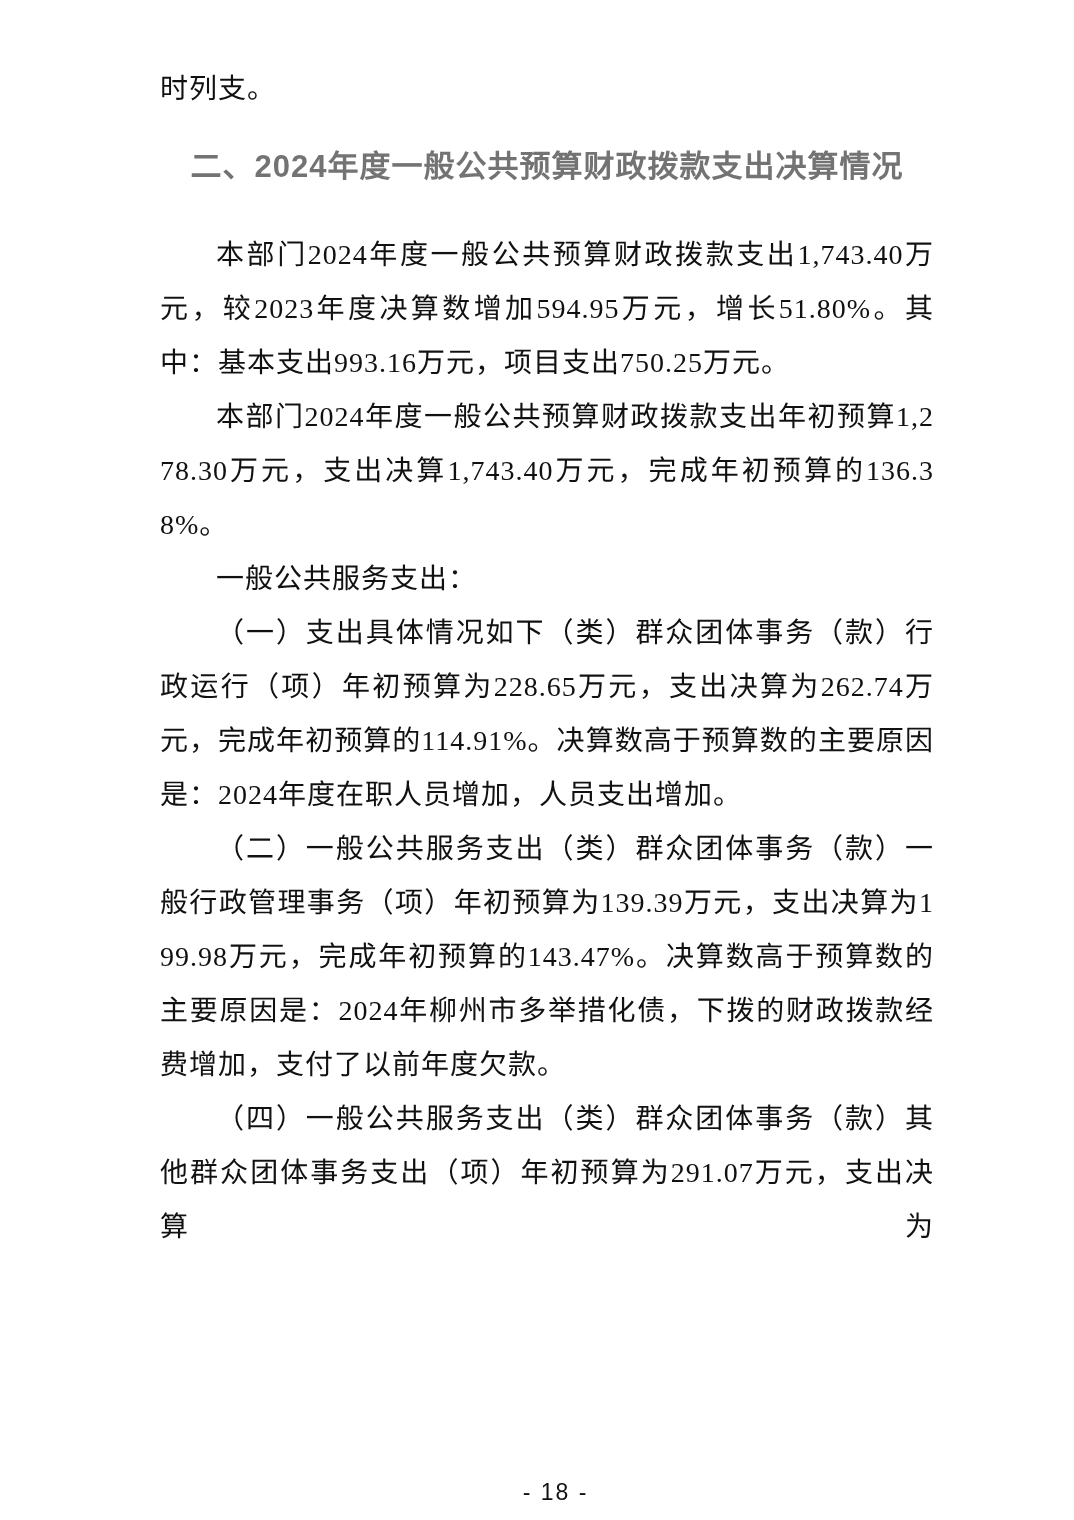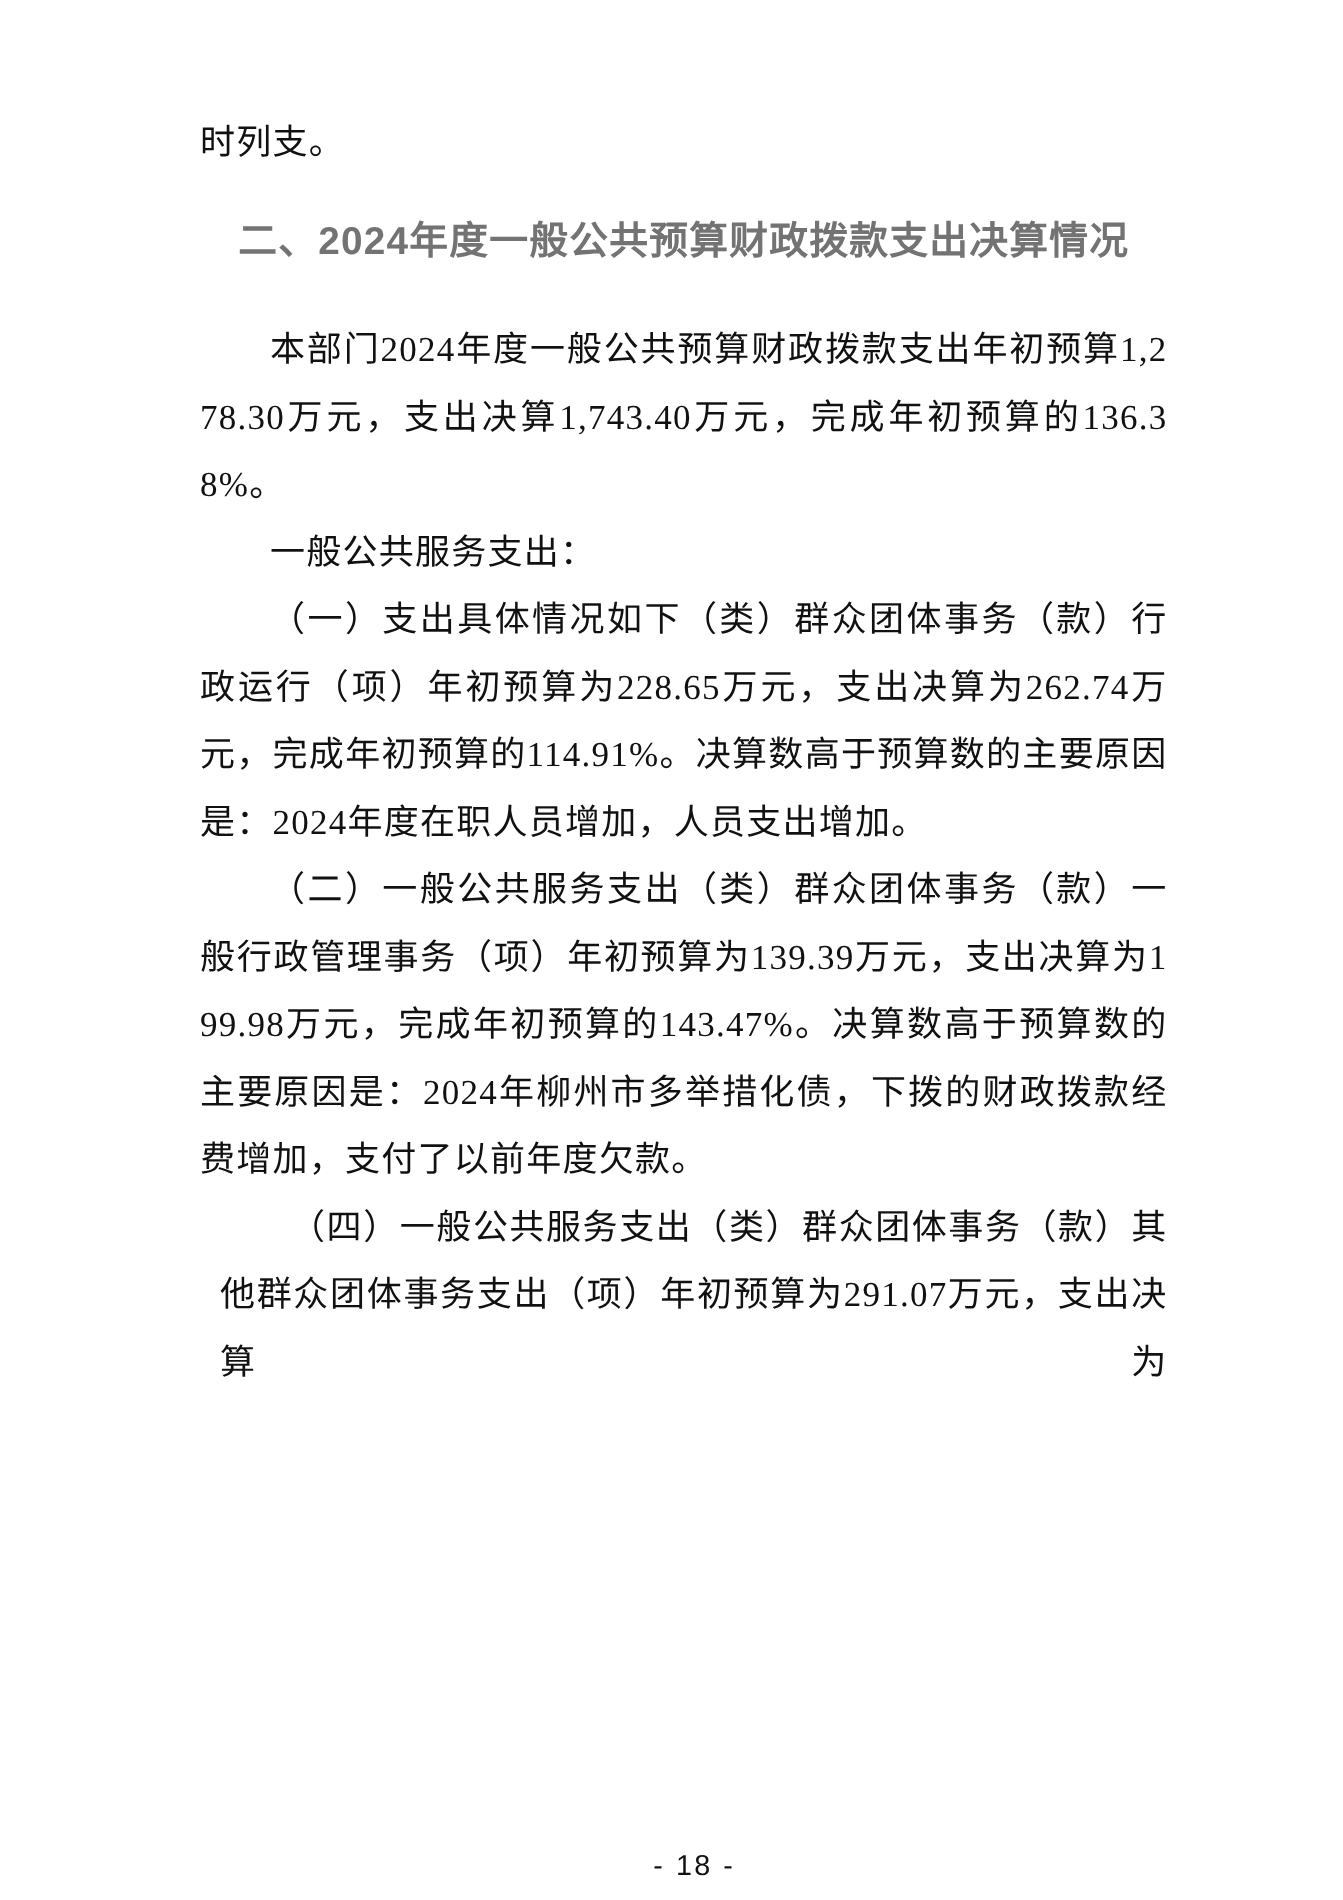--- a/index.html
+++ b/index.html
@@ -6,21 +6,21 @@
     margin: 0;
     padding: 0;
     background: #ffffff;
   }
   .page {
     position: relative;
     width: 1074px;
     height: 1520px;
     background: #ffffff;
     box-sizing: border-box;
-    padding: 88px 140px 0 160px;
+    padding: 62px 140px 0 160px;
     overflow: hidden;
     color: #111111;
     font-family: "Liberation Serif", "DejaVu Serif", serif;
   }
   .carryover {
     font-size: 28px;
     line-height: 54px;
     margin: 0;
     letter-spacing: 1px;
     text-align: left;
@@ -40,21 +40,20 @@
     line-height: 54px;
     margin: 0;
     text-indent: 2em;
     text-align: justify;
     text-justify: inter-ideograph;
     letter-spacing: 1px;
     word-break: break-all;
   }
   .para.continued {
     text-align-last: justify;
-    margin-left: 16px;
   }
   .footer {
     position: absolute;
     left: 0;
     right: 0;
     bottom: 14px;
     text-align: center;
     font-size: 23px;
     line-height: 28px;
     color: #111111;
@@ -65,20 +64,21 @@
 </style>
 </head>
 <body>
 
 <div class="page">
 
   <p class="carryover">时列支。</p>
 
   <h2 class="section-heading">二、2024年度一般公共预算财政拨款支出决算情况</h2>
 
+  <p class="para">本部门2024年度一般公共预算财政拨款支出1,743.40万元，较2023年度决算数增加594.95万元，增长51.80%。其中：基本支出993.16万元，项目支出750.25万元。</p>
 
   <p class="para">本部门2024年度一般公共预算财政拨款支出年初预算1,278.30万元，支出决算1,743.40万元，完成年初预算的136.38%。</p>
 
   <p class="para">一般公共服务支出：</p>
 
   <p class="para">（一）支出具体情况如下（类）群众团体事务（款）行政运行（项）年初预算为228.65万元，支出决算为262.74万元，完成年初预算的114.91%。决算数高于预算数的主要原因是：2024年度在职人员增加，人员支出增加。</p>
 
   <p class="para">（二）一般公共服务支出（类）群众团体事务（款）一般行政管理事务（项）年初预算为139.39万元，支出决算为199.98万元，完成年初预算的143.47%。决算数高于预算数的主要原因是：2024年柳州市多举措化债，下拨的财政拨款经费增加，支付了以前年度欠款。</p>
 
 

